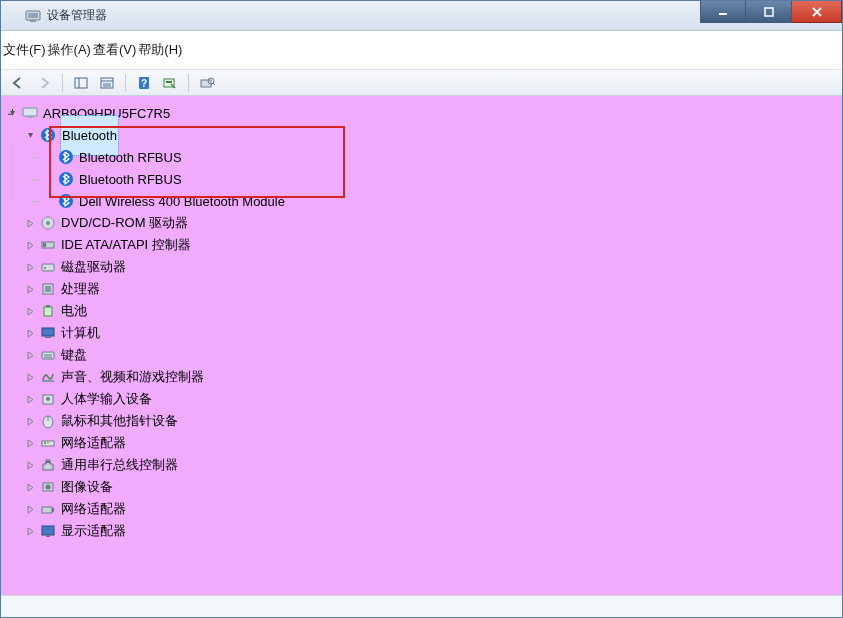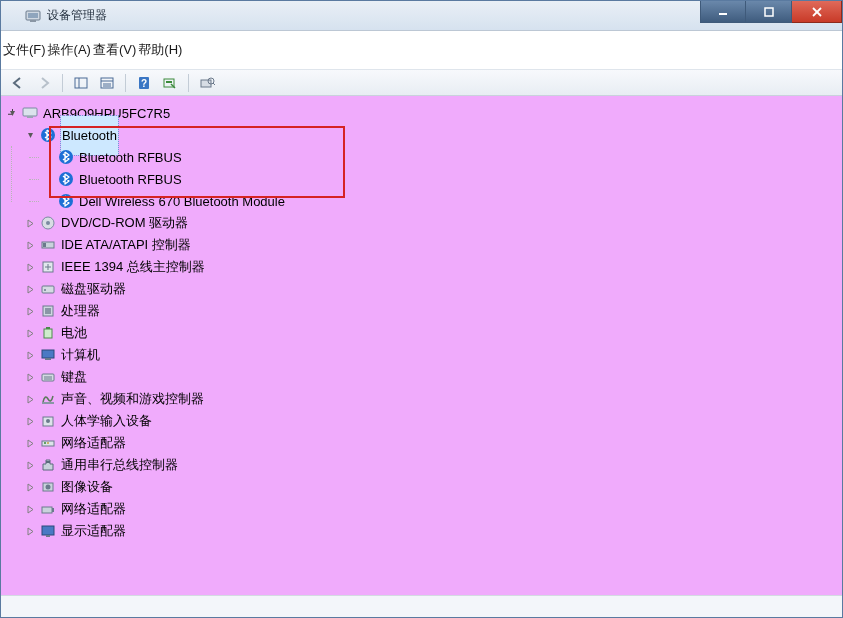--- a/index.html
+++ b/index.html
@@ -297,21 +297,21 @@
                 </li>
                 <li class="node">
                   <div class="row">
                     <span class="expander"></span>
                     <span class="icon">
                       <svg width="16" height="16">
                         <circle cx="8" cy="8" r="7" fill="#1e6fd6"></circle>
                         <path d="M7 3 L7 13 L11 10 L5 5 M7 3 L11 6 L5 11" stroke="#fff" stroke-width="1.3" fill="none" stroke-linejoin="round"></path>
                       </svg>
                     </span>
-                    <span class="label">Dell Wireless 670 Bluetooth Module</span>
+                    <span class="label">Dell Wireless 400 Bluetooth Module</span>
                   </div>
                 </li>
               </ul>
           </li>
 
         <li class="node">
               <div class="row">
                 <span class="expander">
                   <svg width="9" height="9">
                     <path d="M2 1 L7 4.5 L2 8 Z" fill="none" stroke="#808080"></path>
@@ -344,36 +344,20 @@
             </li>
             <li class="node">
               <div class="row">
                 <span class="expander">
                   <svg width="9" height="9">
                     <path d="M2 1 L7 4.5 L2 8 Z" fill="none" stroke="#808080"></path>
                   </svg>
                 </span>
                 <span class="icon">
                   <svg width="16" height="16">
-                    <rect x="3" y="3" width="10" height="10" fill="#e2e7ee" stroke="#6a7a8c"></rect>
-                    <path d="M5 8 h6 M8 5 v6" stroke="#6a7a8c"></path>
-                  </svg>
-                </span>
-                <span class="label">IEEE 1394 总线主控制器</span>
-              </div>
-            </li>
-            <li class="node">
-              <div class="row">
-                <span class="expander">
-                  <svg width="9" height="9">
-                    <path d="M2 1 L7 4.5 L2 8 Z" fill="none" stroke="#808080"></path>
-                  </svg>
-                </span>
-                <span class="icon">
-                  <svg width="16" height="16">
                     <rect x="2" y="5" width="12" height="7" rx="1" fill="#d5dbe3" stroke="#6a7a8c"></rect>
                     <circle cx="5" cy="9" r="1" fill="#6a7a8c"></circle>
                   </svg>
                 </span>
                 <span class="label">磁盘驱动器</span>
               </div>
             </li>
             <li class="node">
               <div class="row">
                 <span class="expander">
@@ -473,20 +457,36 @@
             </li>
             <li class="node">
               <div class="row">
                 <span class="expander">
                   <svg width="9" height="9">
                     <path d="M2 1 L7 4.5 L2 8 Z" fill="none" stroke="#808080"></path>
                   </svg>
                 </span>
                 <span class="icon">
                   <svg width="16" height="16">
+                    <ellipse cx="8" cy="9" rx="5" ry="6" fill="#dde3ea" stroke="#6a7a8c"></ellipse>
+                    <line x1="8" y1="3" x2="8" y2="8" stroke="#6a7a8c"></line>
+                  </svg>
+                </span>
+                <span class="label">鼠标和其他指针设备</span>
+              </div>
+            </li>
+            <li class="node">
+              <div class="row">
+                <span class="expander">
+                  <svg width="9" height="9">
+                    <path d="M2 1 L7 4.5 L2 8 Z" fill="none" stroke="#808080"></path>
+                  </svg>
+                </span>
+                <span class="icon">
+                  <svg width="16" height="16">
                     <rect x="2" y="6" width="12" height="5" fill="#dde3ea" stroke="#6a7a8c"></rect>
                     <circle cx="5" cy="8" r="1" fill="#3a8a3a"></circle>
                     <circle cx="8" cy="8" r="1" fill="#c8a040"></circle>
                   </svg>
                 </span>
                 <span class="label">网络适配器</span>
               </div>
             </li>
             <li class="node">
               <div class="row">

